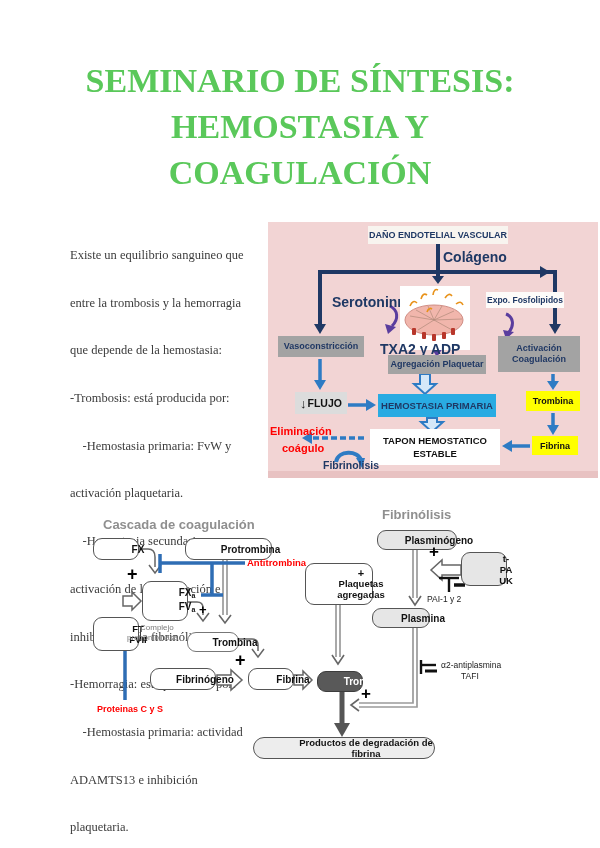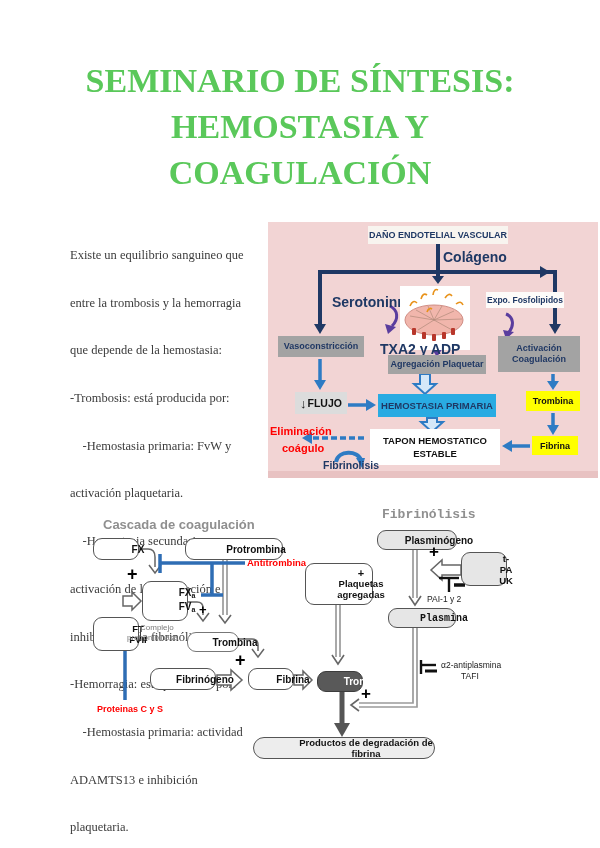--- a/index.html
+++ b/index.html
@@ -253,26 +253,26 @@
           <path d="M340,166 H352" stroke-width="3"></path>
       </g>
 
       <g>
         <path d="M257,186 V220" stroke="#555" stroke-width="5" fill="none"></path>
         <polygon points="249,218 265,218 257,232" fill="#555" stroke="none"></polygon>
       </g>
     </svg>
 
     <div class="titlegray" style="left:18px;top:12px;">Cascada de coagulación</div>
-    <div class="titlegray" style="left:297px;top:2px;font-family:Liberation Mono, monospace;">Fibrinólisis</div>
+    <div class="titlegray" style="left:297px;top:2px;">Fibrinólisis</div>
 
     <div class="rbox" style="left:8px;top:33px;width:38px;height:22px;">
       <span>FX</span>
     </div>
-    <div class="rbox" style="left:100px;top:33px;width:98px;height:22px;">
+    <div class="rbox" style="left:100px;top:33px;width:87px;height:22px;">
       <span>Protrombina</span>
     </div>
     <div class="redlbl" style="left:162px;top:52px;font-size:9.5px;">Antitrombina</div>
     <div class="rbox" style="left:8px;top:80px;width:30px;height:34px;flex-direction:column;font-size:9.5px;margin-top:32px;">
       <span>FT</span>
       <span>FVII</span>
     </div>
     <div class="plus" style="left:42px;top:60px;font-size:18px;">+</div>
     <div class="rbox" style="left:57px;top:76px;width:32px;height:40px;flex-direction:column;">
       <span><span>FX</span><span class="sub">a</span></span>
@@ -306,21 +306,21 @@
 
     <div class="rbox gray" style="left:292px;top:25px;width:80px;height:20px;">
       <span>Plasminógeno</span>
     </div>
     <div class="rbox gray" style="left:376px;top:47px;width:33px;height:34px;flex-direction:column;font-size:9.5px;">
       <span>t-PA</span>
       <span>UK</span>
     </div>
     <div class="plus" style="left:344px;top:38px;font-size:17px;">+</div>
     <div class="small" style="left:342px;top:89px;font-weight:normal;">PAI-1 y 2</div>
-    <div class="rbox gray" style="left:303px;top:103px;width:68px;height:20px;font-family:Liberation Mono, monospace;">
+    <div class="rbox gray" style="left:287px;top:103px;width:58px;height:20px;">
       <span>Plasmina</span>
     </div>
     <div class="small" style="left:356px;top:155px;font-weight:normal;">α2-antiplasmina</div>
     <div class="small" style="left:376px;top:166px;font-weight:normal;">TAFI</div>
     <div class="plus" style="left:276px;top:180px;font-size:17px;">+</div>
   </div>
 
 </div>
 
 </body></html>

